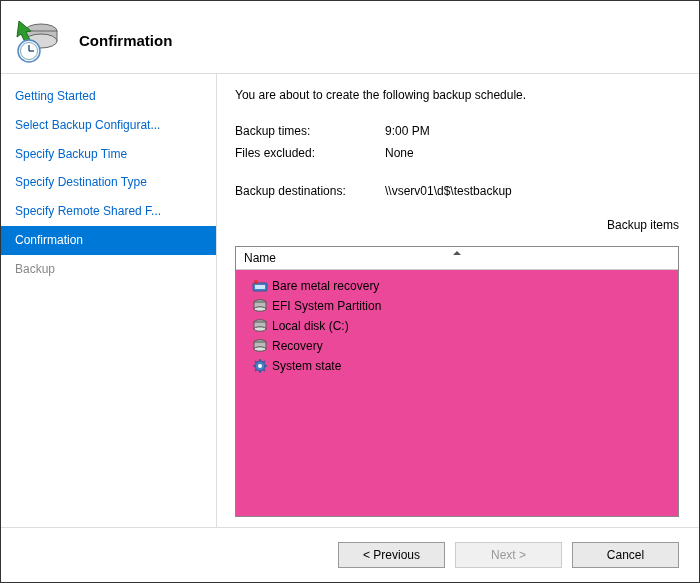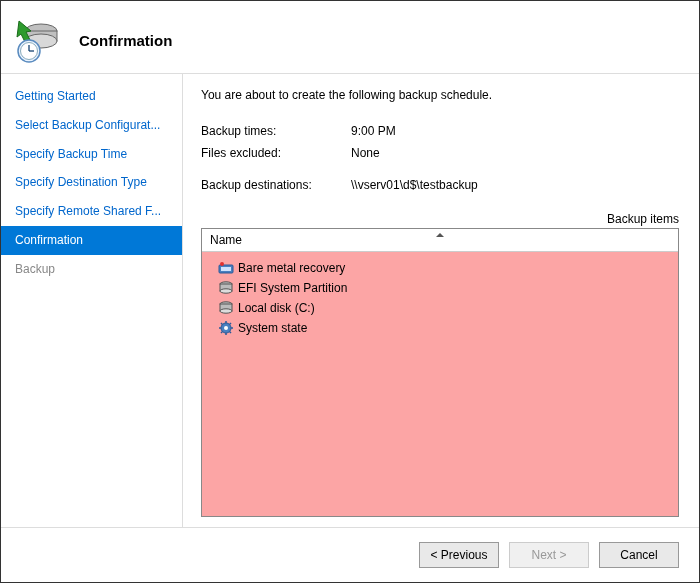--- a/index.html
+++ b/index.html
@@ -30,21 +30,21 @@
       font-weight: bold;
       color: #000;
     }
     .body {
       flex: 1;
       display: flex;
       border-top: 1px solid #ddd;
       min-height: 0;
     }
     .sidebar {
-      width: 182px;
+      width: 216px;
       background: #fff;
       border-right: 1px solid #ddd;
       padding-top: 8px;
     }
     .side-item {
       padding: 6px 10px 6px 14px;
       color: #0066cc;
       cursor: pointer;
       white-space: nowrap;
       overflow: hidden;
@@ -78,25 +78,25 @@
     .kv-label { width: 150px; }
     .kv-value { flex: 1; }
     .section-label {
       margin-top: 12px;
       padding-left: 6px;
       text-align: right;
     }
     .listbox {
       flex: 1;
       border: 1px solid #888;
-      margin-top: 2px;
+      margin-top: 14px;
       display: flex;
       flex-direction: column;
       min-height: 0;
-      background: #fca5a5;
+      background: #ec4899;
     }
     .list-header {
       border-bottom: 1px solid #ccc;
       display: flex;
       align-items: center;
       padding: 4px 8px;
       font-size: 12px;
       background: #fff;
       position: relative;
     }
@@ -124,21 +124,21 @@
       flex-shrink: 0;
     }
     .footer {
       border-top: 1px solid #ddd;
       padding: 14px 20px;
       display: flex;
       justify-content: flex-end;
       gap: 10px;
     }
     button {
-      width: 80px;
+      width: 107px;
       height: 26px;
       font-family: inherit;
       font-size: 12px;
       border: 1px solid #999;
       background: #e9e9e9;
       cursor: pointer;
     }
     button:disabled {
       color: #999;
       cursor: default;
@@ -187,21 +187,21 @@
       <div class="kv-label">Backup times:</div>
       <div class="kv-value">9:00 PM</div>
     </div>
     <div class="kv-row">
       <div class="kv-label">Files excluded:</div>
       <div class="kv-value">None</div>
     </div>
     <div class="kv-row">
     </div>
 
-    <div class="kv-row" style="margin-top:2px;">
+    <div class="kv-row" style="margin-top:8px;">
       <div class="kv-label">Backup destinations:</div>
       <div class="kv-value">\\vserv01\d$\testbackup</div>
     </div>
 
     <div class="section-label">Backup items</div>
 
     <div class="listbox">
       <div class="list-header">
         <span>Name</span>
         <span class="sort-arrow"></span>
@@ -234,20 +234,30 @@
           <span class="item-icon">
             <svg viewBox="0 0 16 16" width="16" height="16">
                 <ellipse cx="8" cy="4" rx="6" ry="2.2" fill="#bbb" stroke="#555"></ellipse>
                 <rect x="2" y="4" width="12" height="7" fill="#bbb" stroke="#555"></rect>
                 <ellipse cx="8" cy="11" rx="6" ry="2.2" fill="#ddd" stroke="#555"></ellipse>
               </svg>
           </span>
           <span>Local disk (C:)</span>
         </div>
 
+        <div class="list-item">
+          <span class="item-icon">
+            <svg viewBox="0 0 16 16" width="16" height="16">
+                <ellipse cx="8" cy="4" rx="6" ry="2.2" fill="#bbb" stroke="#555"></ellipse>
+                <rect x="2" y="4" width="12" height="7" fill="#bbb" stroke="#555"></rect>
+                <ellipse cx="8" cy="11" rx="6" ry="2.2" fill="#ddd" stroke="#555"></ellipse>
+              </svg>
+          </span>
+          <span>Recovery</span>
+        </div>
 
         <div class="list-item">
           <span class="item-icon">
             <svg viewBox="0 0 16 16" width="16" height="16">
                 <circle cx="8" cy="8" r="5" fill="#4a80c0" stroke="#2a5a99"></circle>
                 <circle cx="8" cy="8" r="2" fill="#fff"></circle>
                 <g stroke="#2a5a99" stroke-width="1.5">
                   <line x1="8" y1="1" x2="8" y2="3"></line>
                   <line x1="8" y1="13" x2="8" y2="15"></line>
                   <line x1="1" y1="8" x2="3" y2="8"></line>

